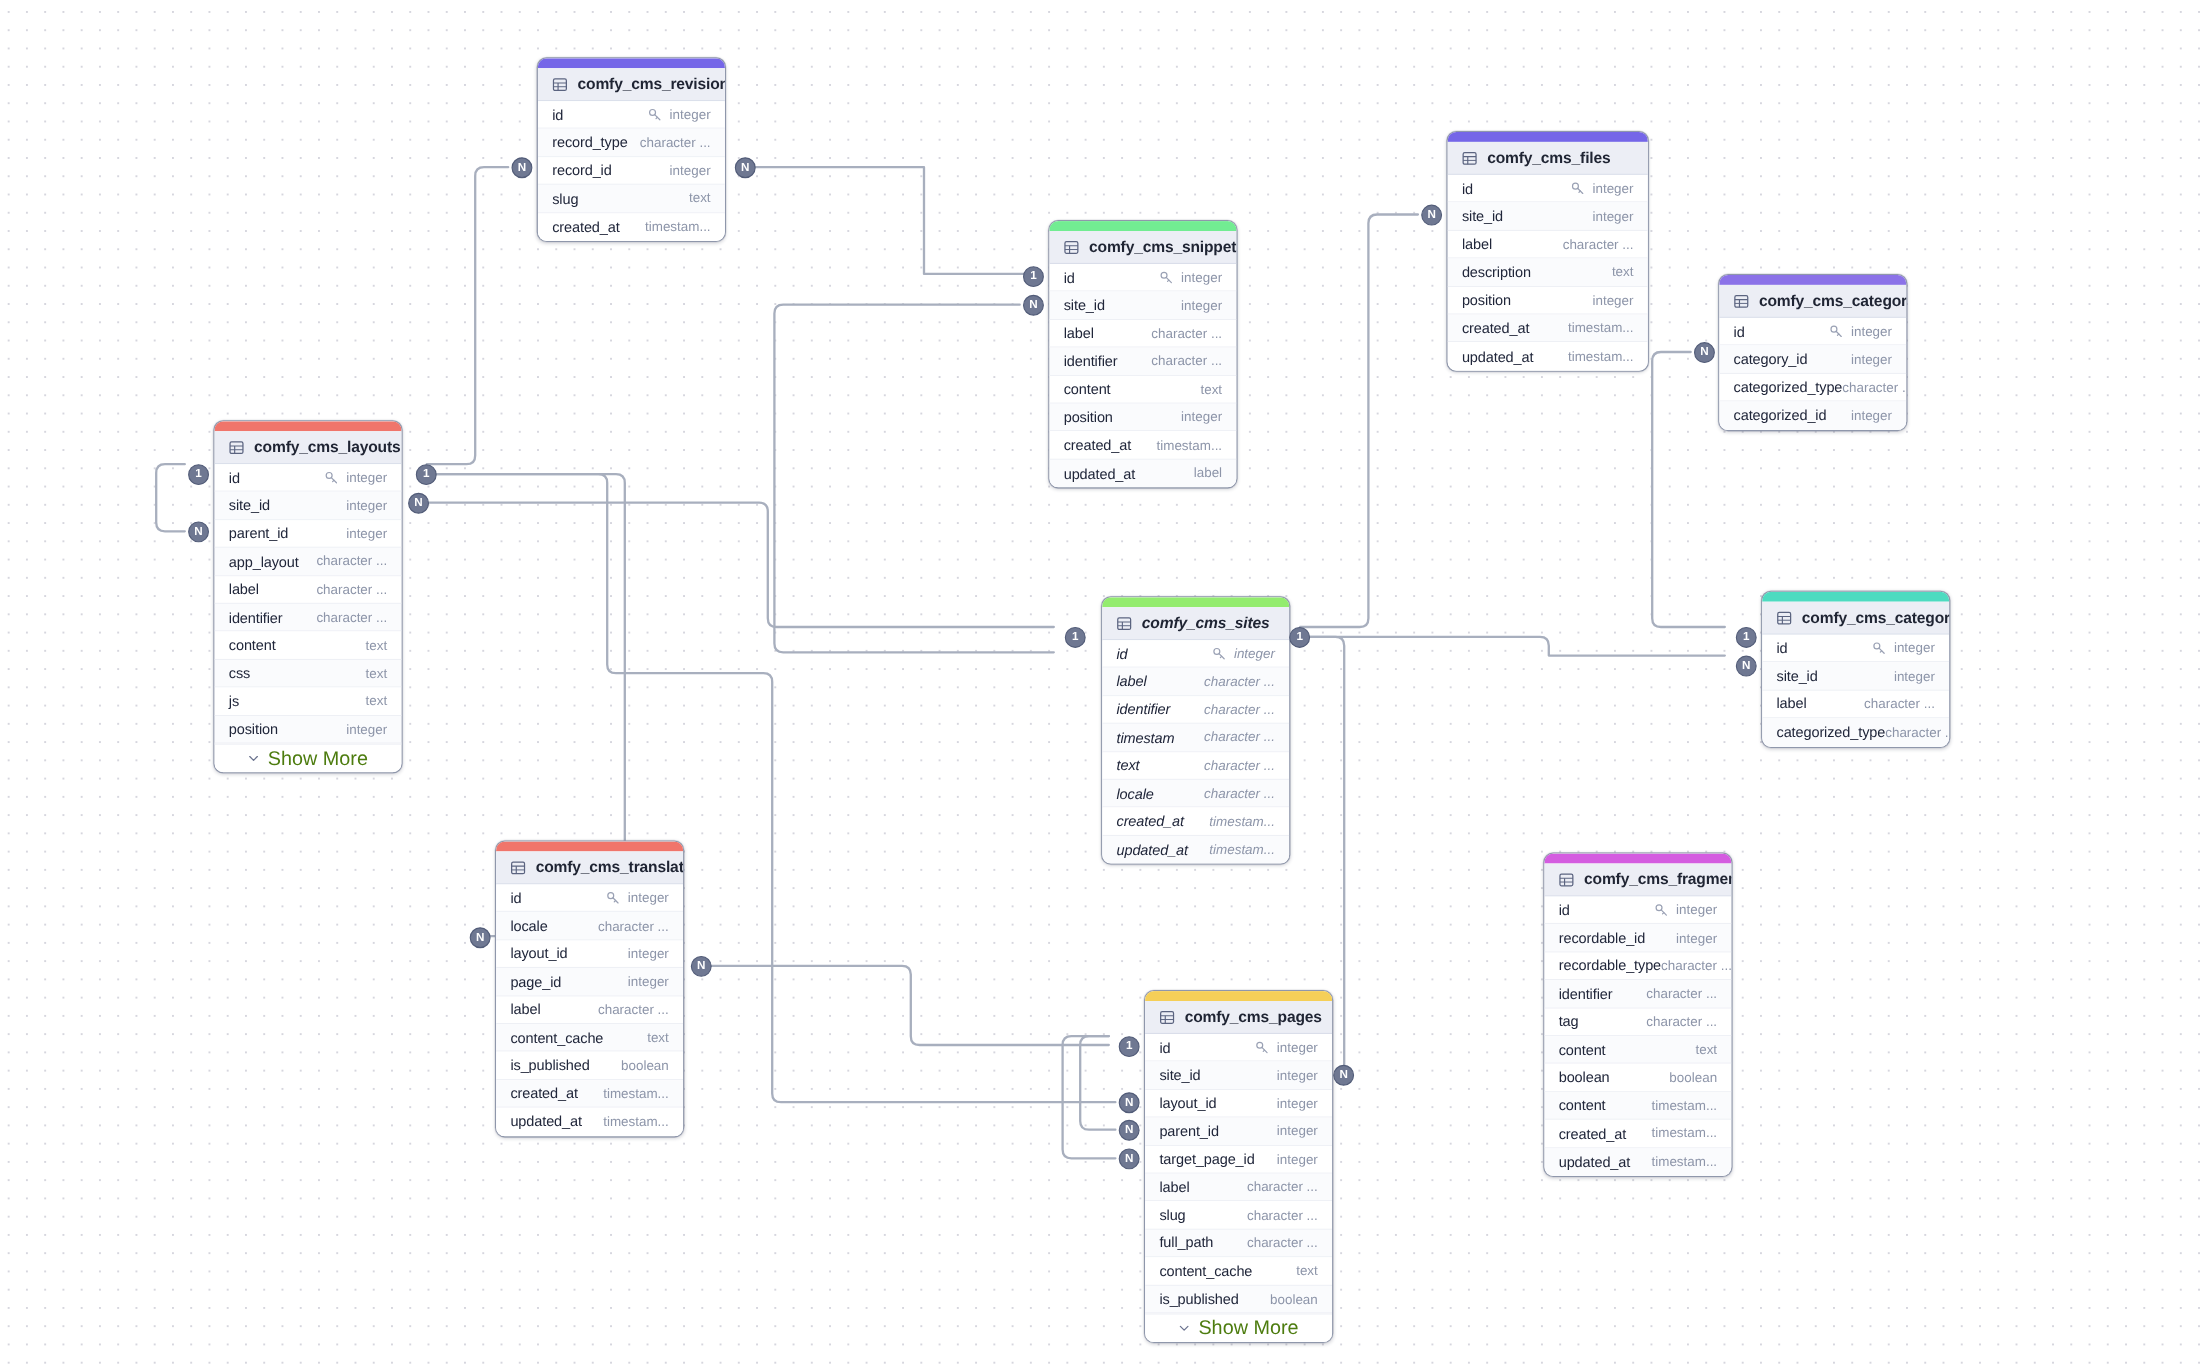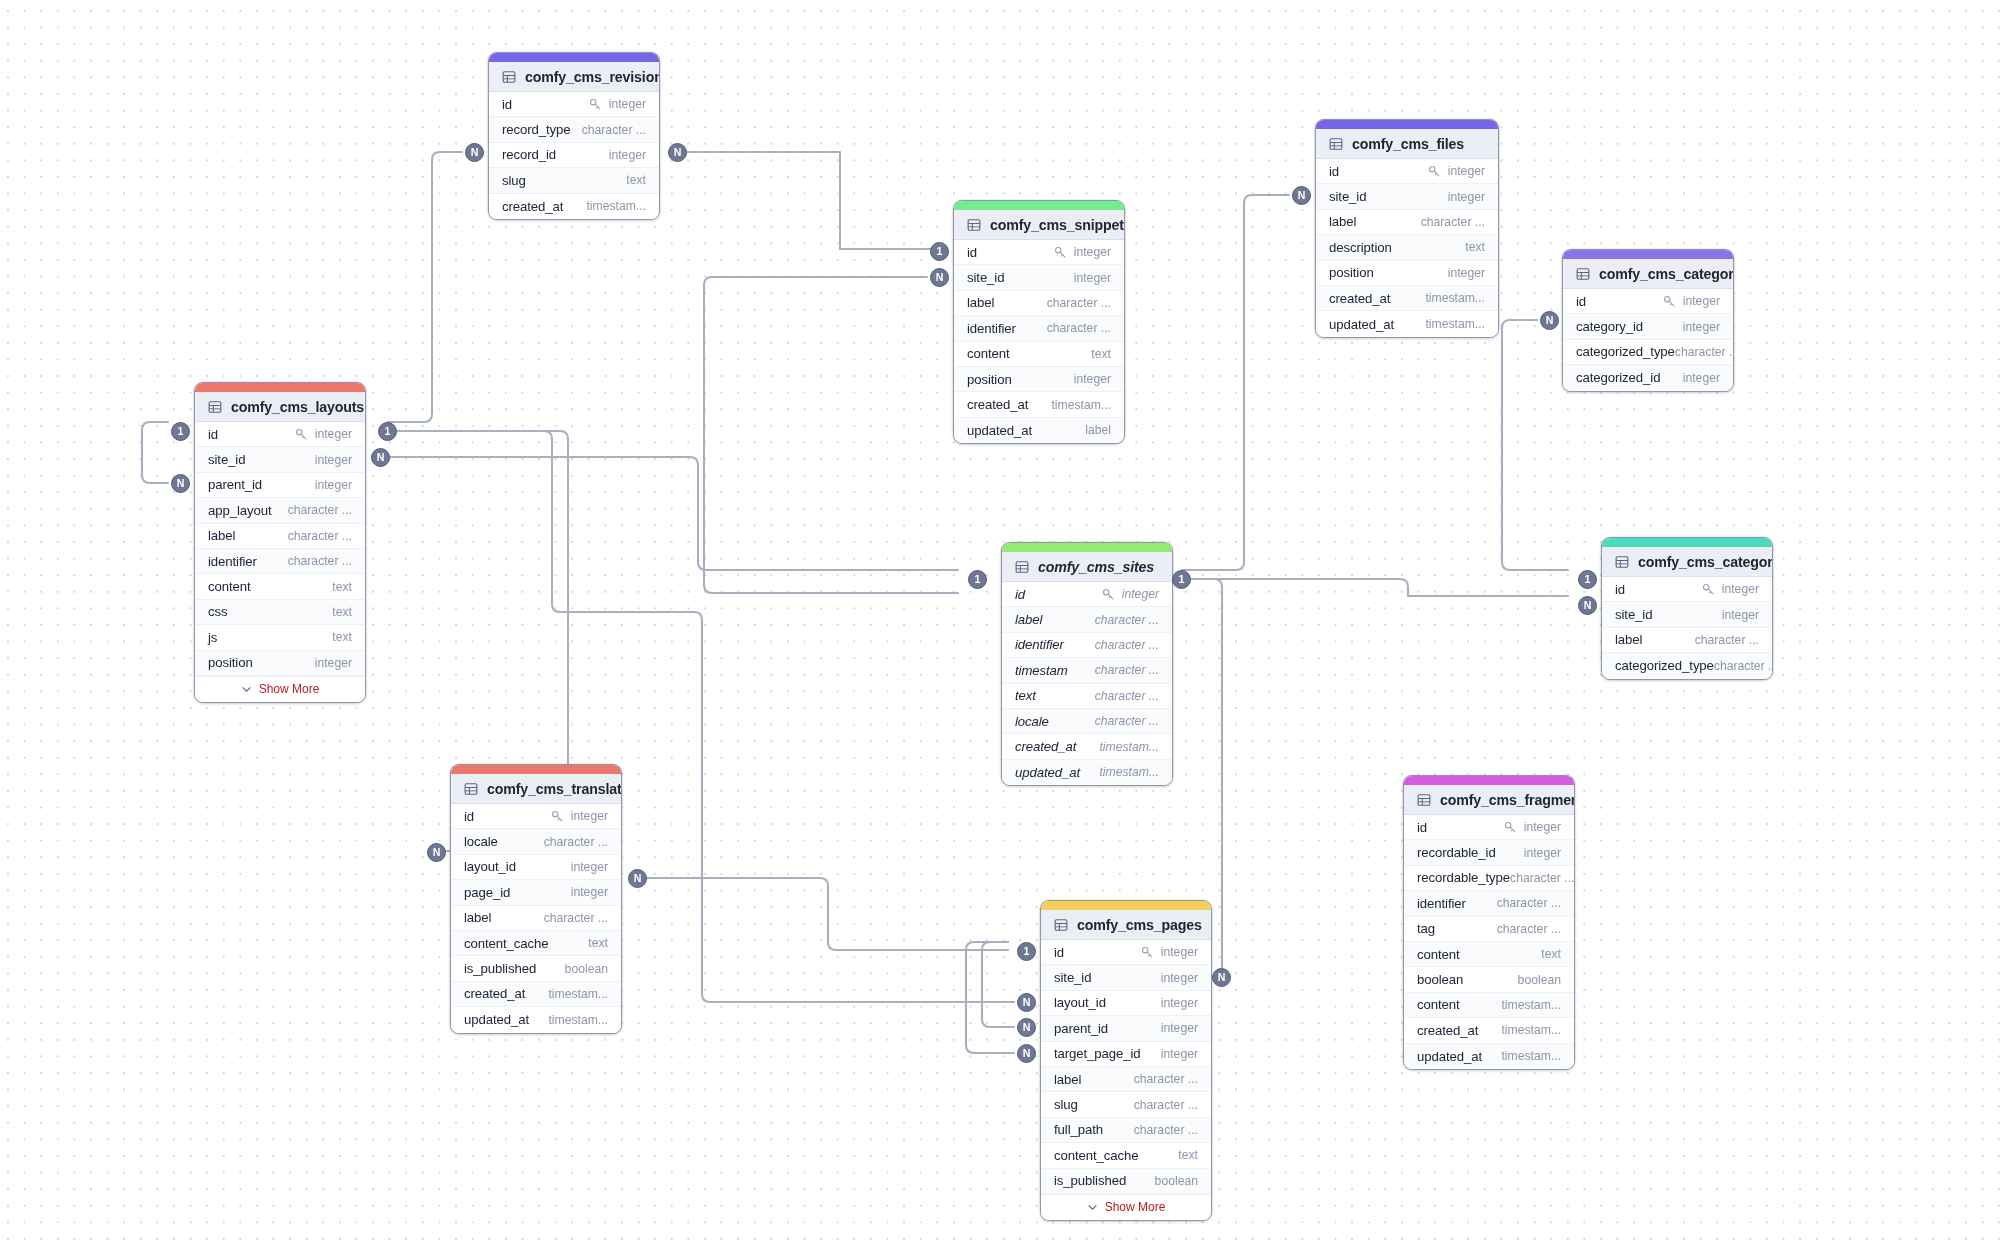--- a/index.html
+++ b/index.html
@@ -61,21 +61,21 @@
   .f-right { display: flex; align-items: center; gap: 7px; }
   .f-type { font-size: 12.2px; color: #8d95a9; white-space: nowrap; }
   .key-icon { width: 13px; height: 13px; display: block; }
 
   .show-more {
     display: flex; align-items: center; justify-content: center; gap: 7px;
     height: 26px; background: #fff;
     border-top: 1px solid #eef0f5;
     cursor: pointer;
   }
-  .show-more .sm-label { font-size: 12px; color: #b91c1c; }
+  .show-more .sm-label { font-size: 18px; color: #4d7c0f; }
   .chev { width: 11px; height: 11px; display: block; }
 
   
   .badge {
     position: absolute;
     width: 19px; height: 19px;
     border-radius: 50%;
     background: #6f7892;
     border: 1.6px solid #525c78;
     color: #ffffff;

